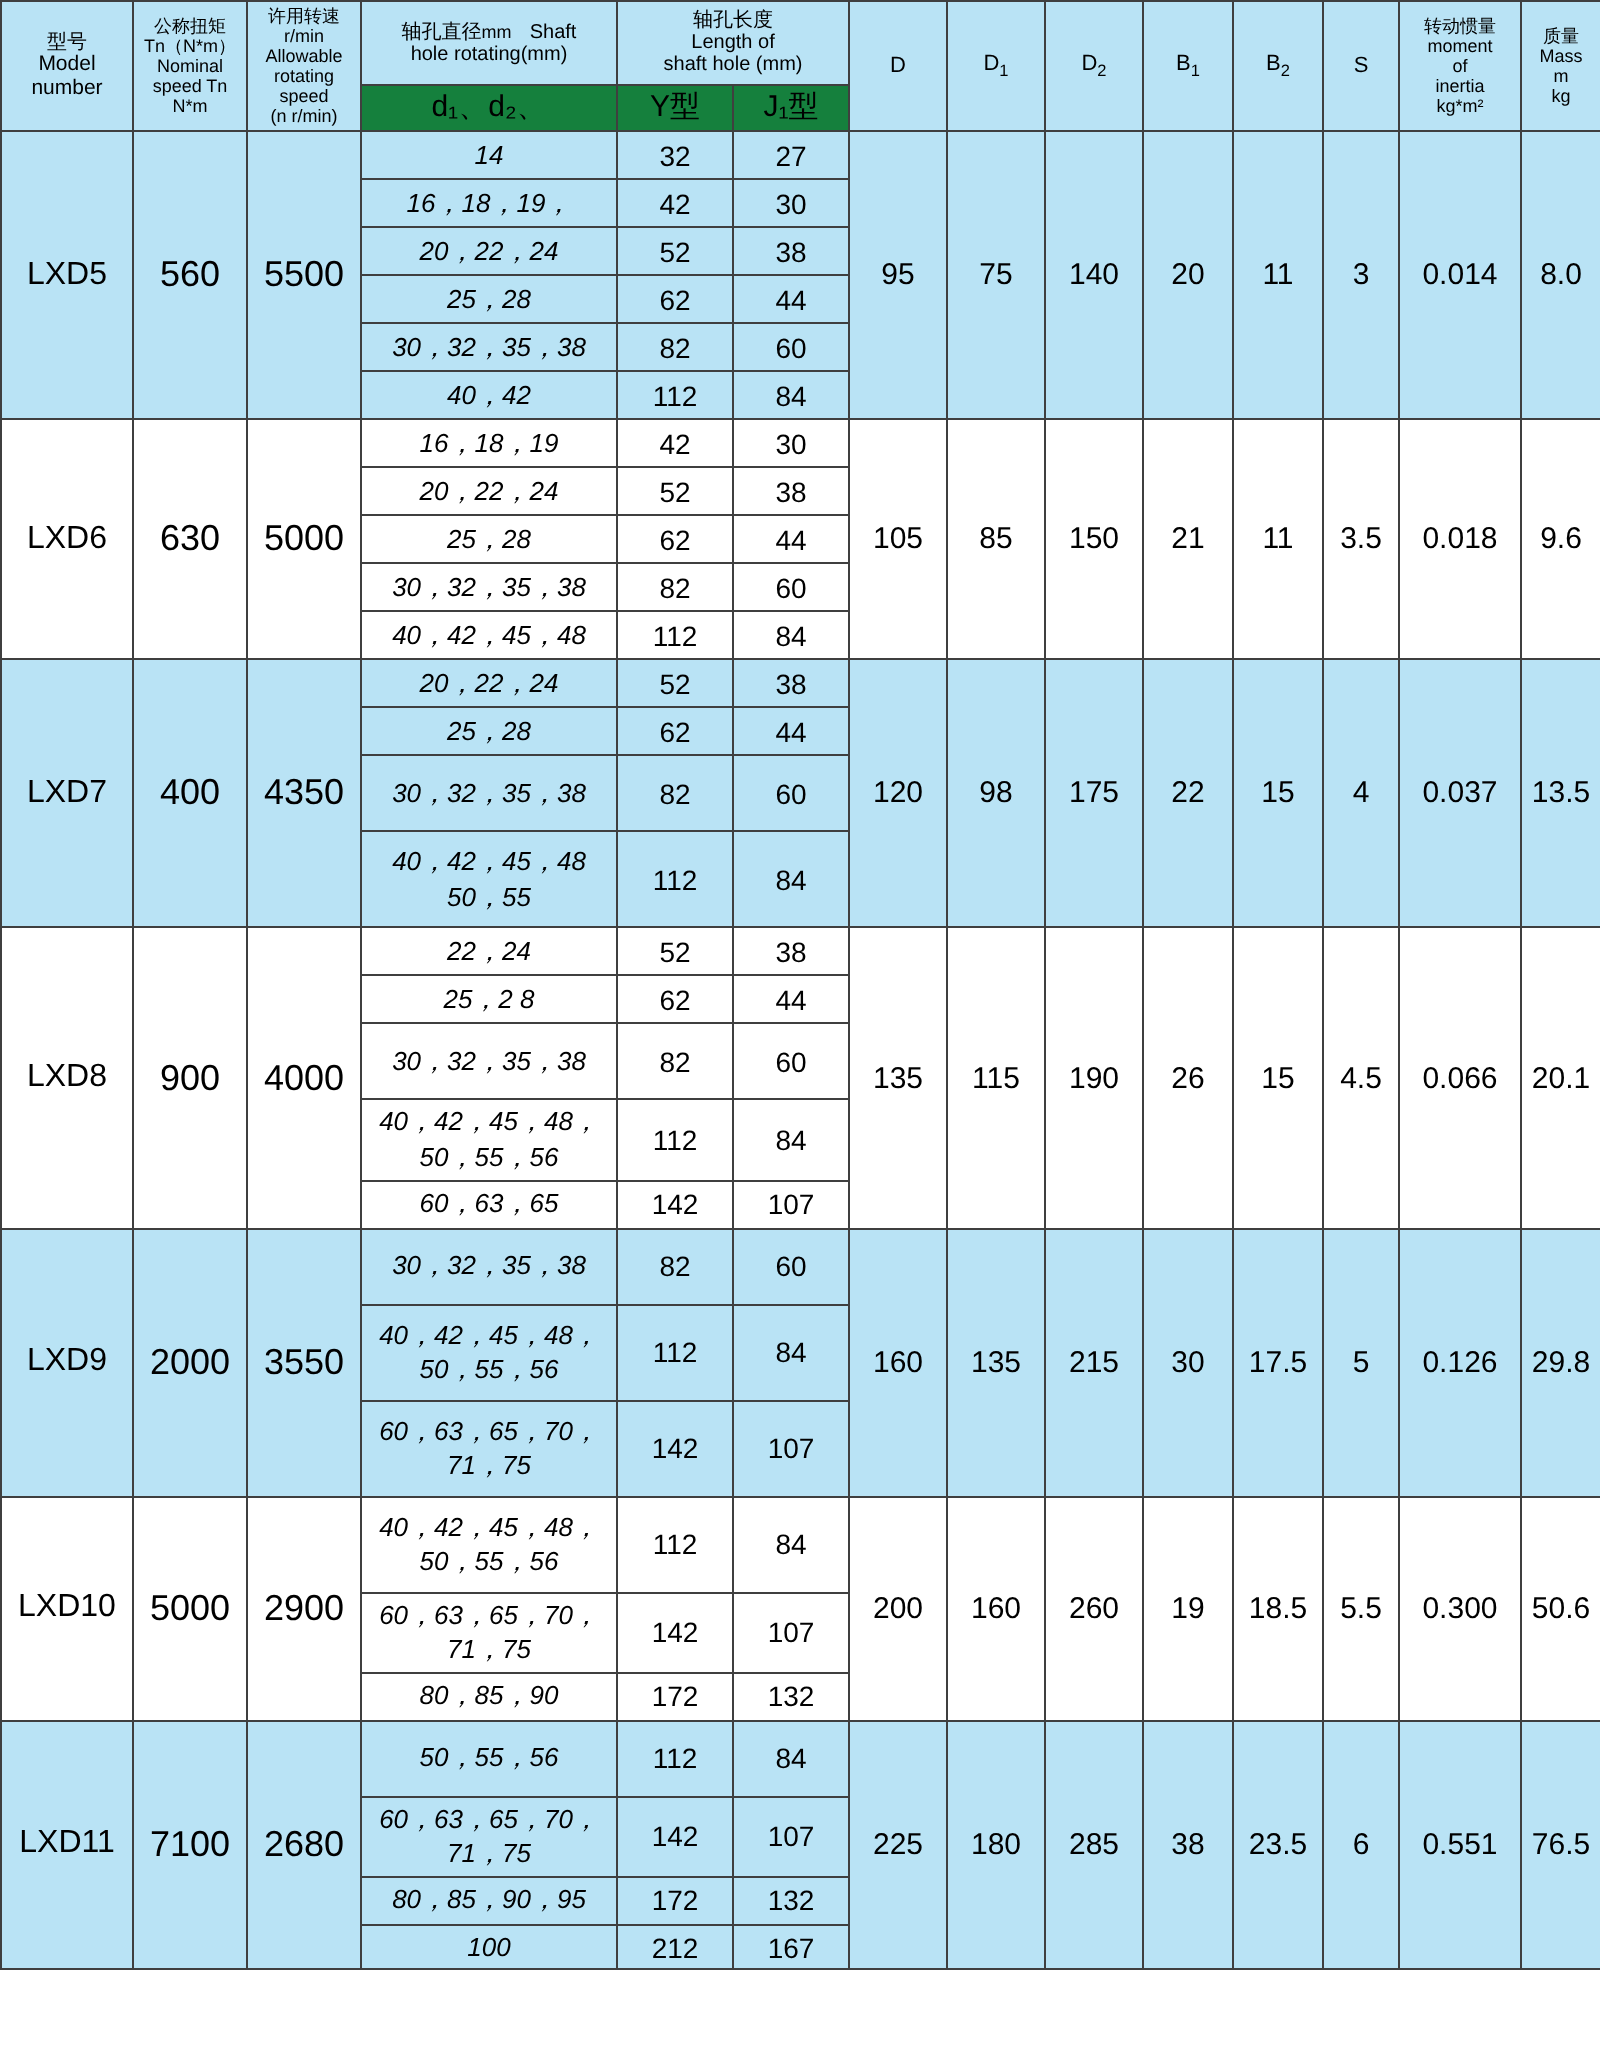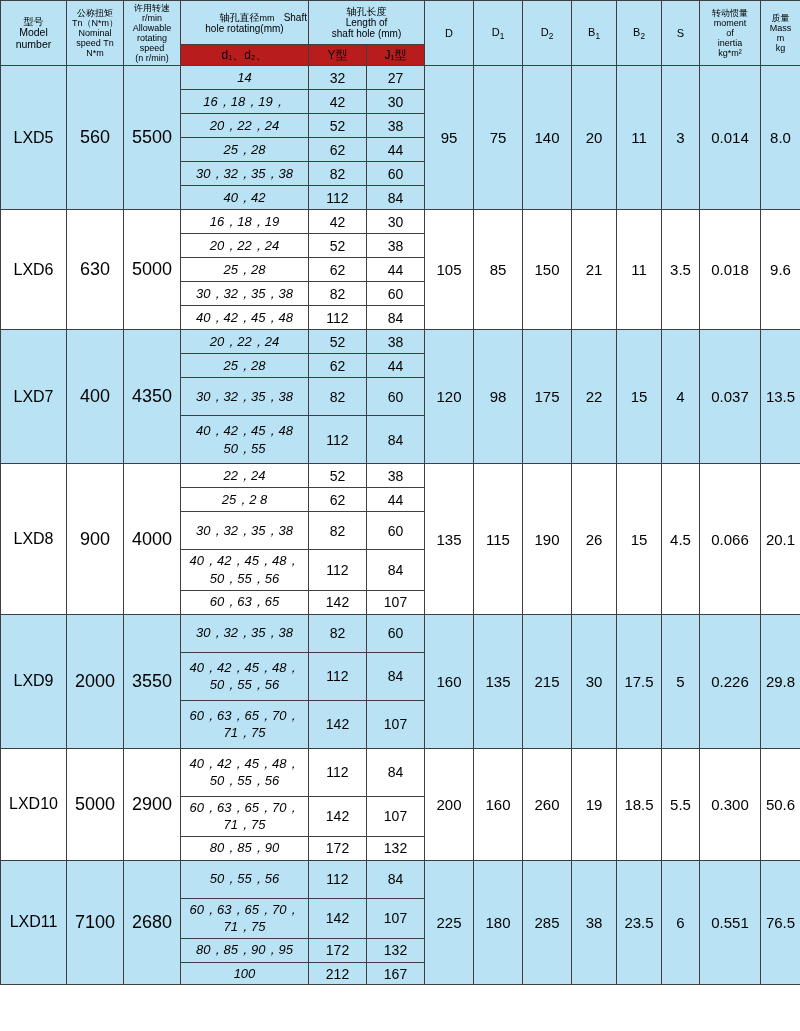--- a/index.html
+++ b/index.html
@@ -24,22 +24,22 @@
     padding: 2px 1px;
   }
   
   .hdr td {
     font-size: 11px;
     line-height: 1.12;
     background: #b9e3f5;
     padding: 3px 2px;
   }
   .hdr-sub td {
-    font-size: 12px;
-    background: #b91c1c;
+    font-size: 15px;
+    background: #15803d;
     padding: 4px 2px;
   }
   .hdr .small {
     font-size: 10px;
   }
   .hdr .tiny {
     font-size: 9px;
   }
   .hdr .en {
     font-size: 10.5px;
@@ -106,21 +106,21 @@
       </td>
       <td rowspan="2">
         <div class="tiny">许用转速</div>
         <div class="tiny">r/min</div>
         <div class="tiny">Allowable</div>
         <div class="tiny">rotating</div>
         <div class="tiny">speed</div>
         <div class="tiny">(n r/min)</div>
       </td>
       <td>
-        <div style="white-space:nowrap;text-align:right;">
+        <div style="white-space:nowrap;">
           <span class="small">轴孔直径</span><span class="tiny">mm</span>
           <span class="small" style="padding-left:6px;">Shaft</span>
         </div>
         <div class="small">hole rotating(mm)</div>
       </td>
       <td colspan="2">
         <div class="small">轴孔长度</div>
         <div class="small">Length of</div>
         <div class="small">shaft hole (mm)</div>
       </td>
@@ -345,21 +345,21 @@
           <div>30，32，35，38</div>
         </td>
         <td class="len-cell">82</td>
         <td class="len-cell">60</td>
         <td class="dim-cell" rowspan="3">160</td>
         <td class="dim-cell" rowspan="3">135</td>
         <td class="dim-cell" rowspan="3">215</td>
         <td class="dim-cell" rowspan="3">30</td>
         <td class="dim-cell" rowspan="3">17.5</td>
         <td class="dim-cell" rowspan="3">5</td>
-        <td class="dim-cell" rowspan="3">0.226</td>
+        <td class="dim-cell" rowspan="3">0.126</td>
         <td class="dim-cell" rowspan="3">29.8</td>
       </tr>
       <tr class="band-a" style="height: 48px;">
         <td class="bore-cell">
           <div>40，42，45，48，</div>
           <div>50，55，56</div>
         </td>
         <td class="len-cell">112</td>
         <td class="len-cell">84</td>
       </tr>

